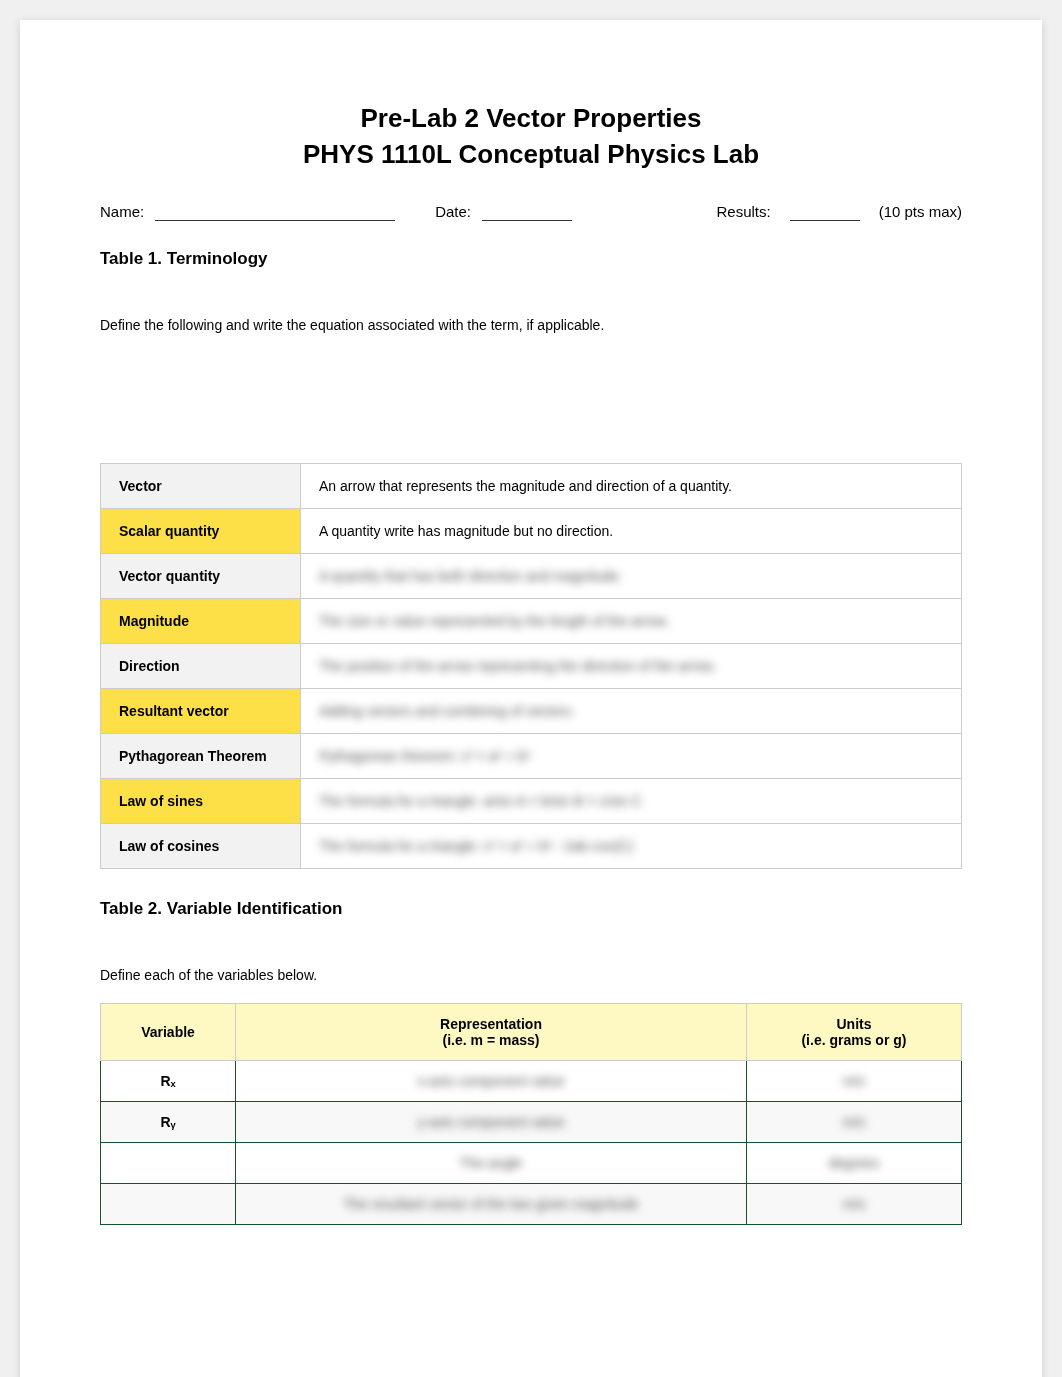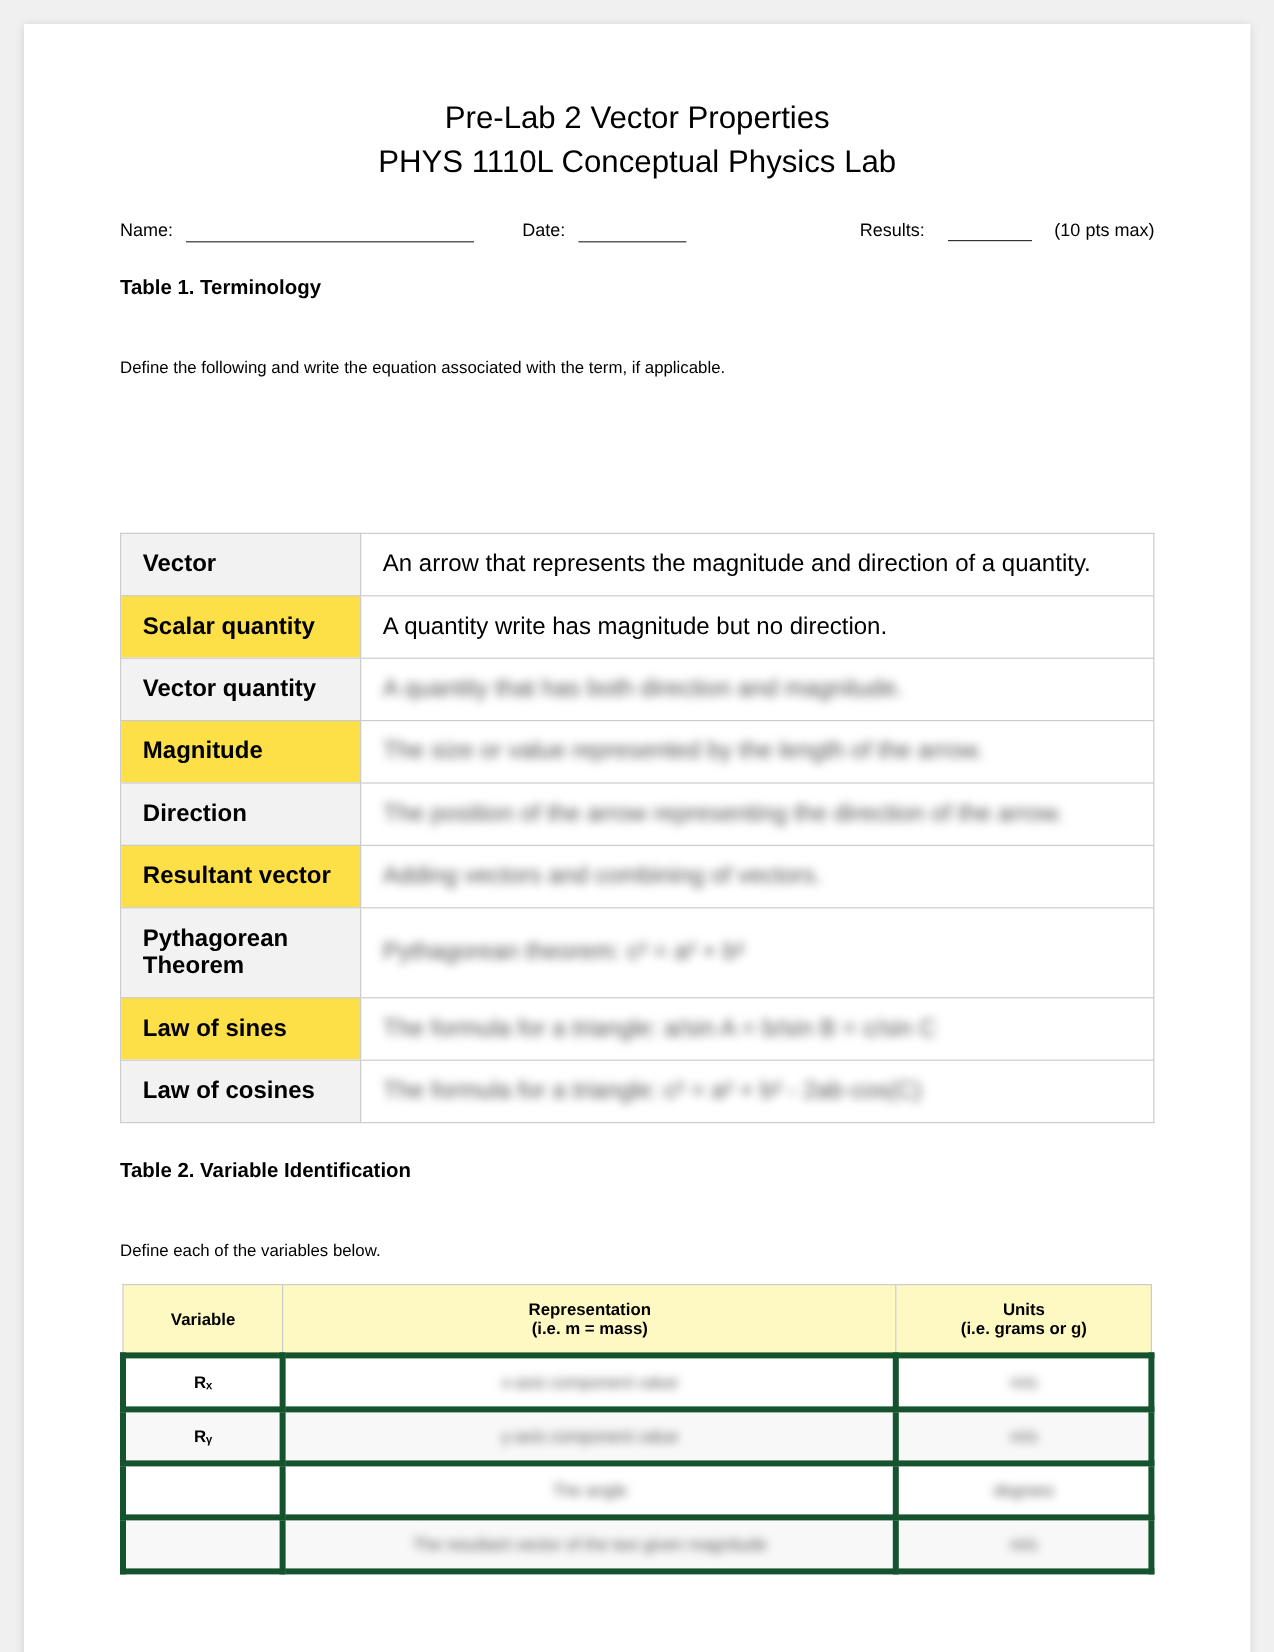--- a/index.html
+++ b/index.html
@@ -24,22 +24,23 @@
       box-shadow: 0 2px 8px rgba(0,0,0,0.15);
     }
 
     .title-section {
       text-align: center;
       margin-bottom: 30px;
     }
 
     .title-section h1 {
       font-size: 26px;
-      font-weight: normal;
+      font-weight: bold;
       line-height: 1.4;
+      margin-top: 20px;
     }
 
     .underline {
       border-bottom: 1px solid #333;
       display: inline-block;
     }
 
     .name-line {
       width: 240px;
     }
@@ -73,21 +74,21 @@
       width: 100%;
       border-collapse: collapse;
       margin-bottom: 30px;
       border: 1px solid #ccc;
     }
 
     .table1 td {
       border: 1px solid #ccc;
       padding: 14px 18px;
       vertical-align: middle;
-      font-size: 20px;
+      font-size: 14px;
     }
 
     .table1 td:first-child {
       font-weight: bold;
       width: 200px;
       background: #fde047;
     }
 
     .table1 tr:nth-child(odd) td:first-child {
       background: #f2f2f2;
@@ -113,21 +114,21 @@
     .table2 th {
       background: #fef9c3;
       border: 1px solid #ccc;
       padding: 12px 16px;
       font-size: 14px;
       font-weight: bold;
       text-align: center;
     }
 
     .table2 td {
-      border: 5px solid #14532d;
+      border: 1px solid #14532d;
       padding: 12px 16px;
       font-size: 14px;
       text-align: center;
       vertical-align: middle;
     }
 
     .table2 td:first-child {
       font-weight: bold;
     }
 
@@ -153,21 +154,21 @@
       font-size: 15px;
     }
 
     .field-group label {
       font-weight: normal;
     }
 
     .results-group {
       margin-left: auto;
       display: flex;
-      align-items: flex-end;
+      align-items: center;
       gap: 19px;
     }
   </style>
 </head>
 <body>
 
 <div class="page">
 
   <div class="title-section">
     <h1>

